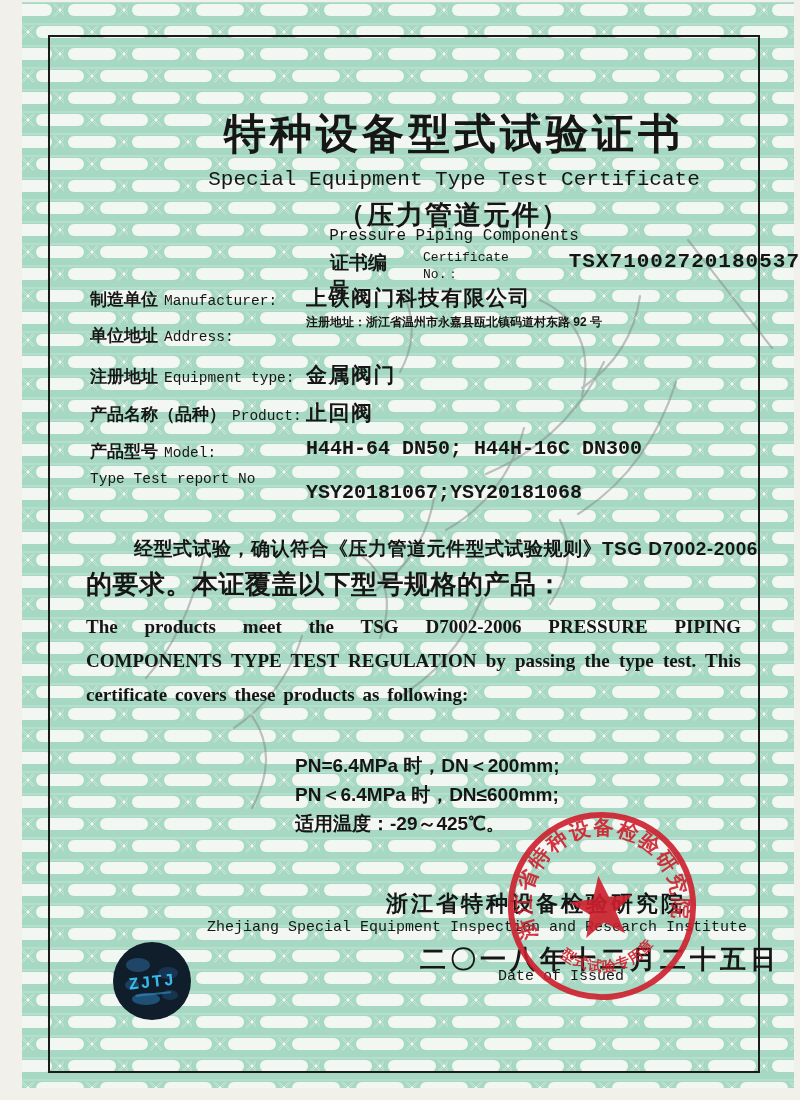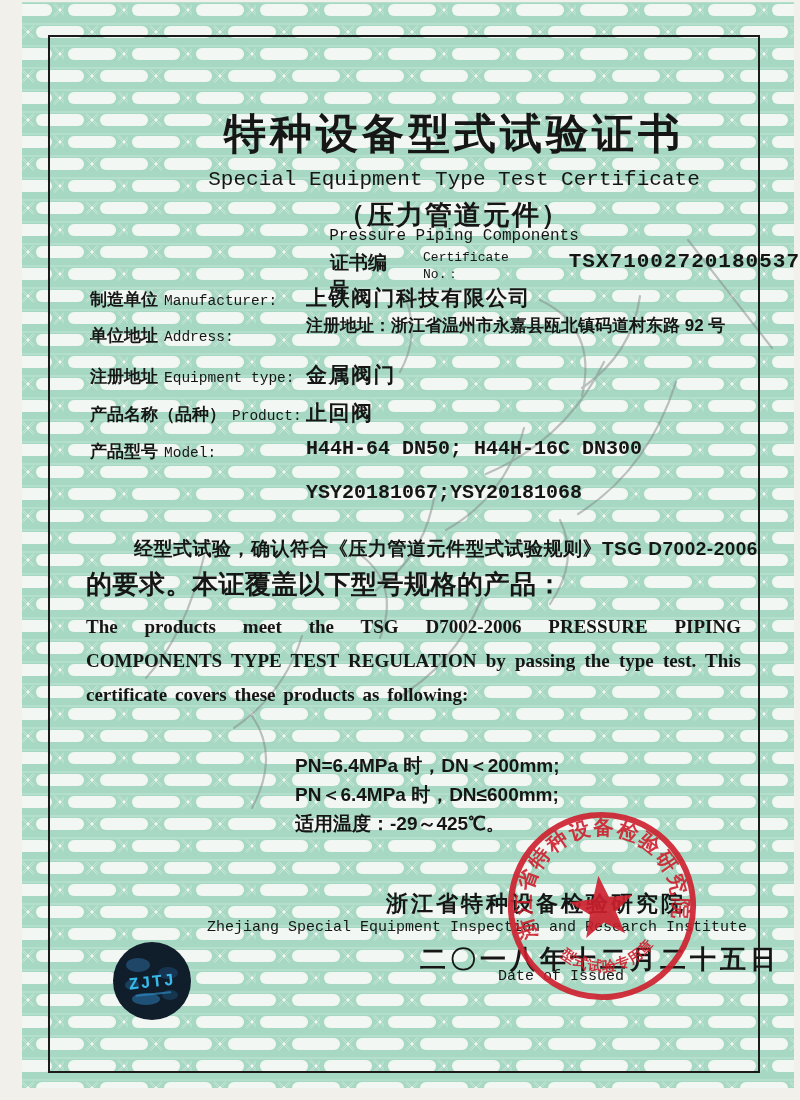--- a/index.html
+++ b/index.html
@@ -19,21 +19,21 @@
   .certno { top:250px; left:330px; display:flex; align-items:flex-start; gap:19px; }
   .certno .zh { font-size:19px; font-weight:700; }
   .certno .en { font-size:13px; }
   .certno .no { font-size:21px; font-weight:600; letter-spacing:1px; }
 
   .field-label { left:90px; display:flex; align-items:baseline; gap:6px; white-space:nowrap; }
   .field-label .zh { font-size:17px; font-weight:600; }
   .field-label .en { font-size:14.5px; font-family:"Liberation Mono", monospace; }
   .field-value { left:306px; white-space:nowrap; }
   .val-zh { font-size:21px; font-weight:700; letter-spacing:1.5px; }
-  .val-addr { font-size:17px; font-weight:600; }
+  .val-addr { font-size:12px; font-weight:600; }
   .val-mono { font-size:20px; font-weight:600; font-family:"Liberation Mono", monospace; }
   .lbl-stack div { line-height:22px; }
   .lbl-stack .zh { font-size:16.5px; font-weight:600; }
   .lbl-stack .en { font-size:14.5px; font-family:"Liberation Mono", monospace; }
 
   .decl-zh1 { left:134px; top:536px; font-size:19px; font-weight:600; letter-spacing:0.5px; white-space:nowrap; }
   .decl-zh2 { left:86px;  top:567px; font-size:26px; font-weight:600; letter-spacing:0.5px; white-space:nowrap; }
   .decl-en  { left:86px; top:610px; width:655px; font-size:19px; font-weight:700;
               font-family:"Liberation Serif", serif; text-align:justify; line-height:34px; word-spacing:3px; }
 
@@ -126,20 +126,21 @@
   </div>
   <div class="abs field-value val-zh" style="top:399px">止回阀</div>
 
   <div class="abs field-label" style="top:440px">
     <span class="zh">产品型号</span>
     <span class="en">Model:</span>
   </div>
   <div class="abs field-value val-mono" style="top:437px">H44H-64 DN50; H44H-16C DN300</div>
 
   <div class="abs lbl-stack" style="left:90px; top:468px">
+    <div class="en">Type Test report No</div>
   </div>
   <div class="abs field-value val-mono" style="top:481px">YSY20181067;YSY20181068</div>
 
   <div class="abs decl-zh1">经型式试验，确认符合《压力管道元件型式试验规则》TSG D7002-2006</div>
   <div class="abs decl-zh2">的要求。本证覆盖以下型号规格的产品：</div>
   <div class="abs decl-en">The products meet the TSG D7002-2006 PRESSURE PIPING COMPONENTS TYPE TEST REGULATION by passing the type test. This certificate covers these products as following:</div>
 
   <div class="abs specs">
     <div>PN=6.4MPa 时，DN＜200mm;</div>
     <div>PN＜6.4MPa 时，DN≤600mm;</div>

